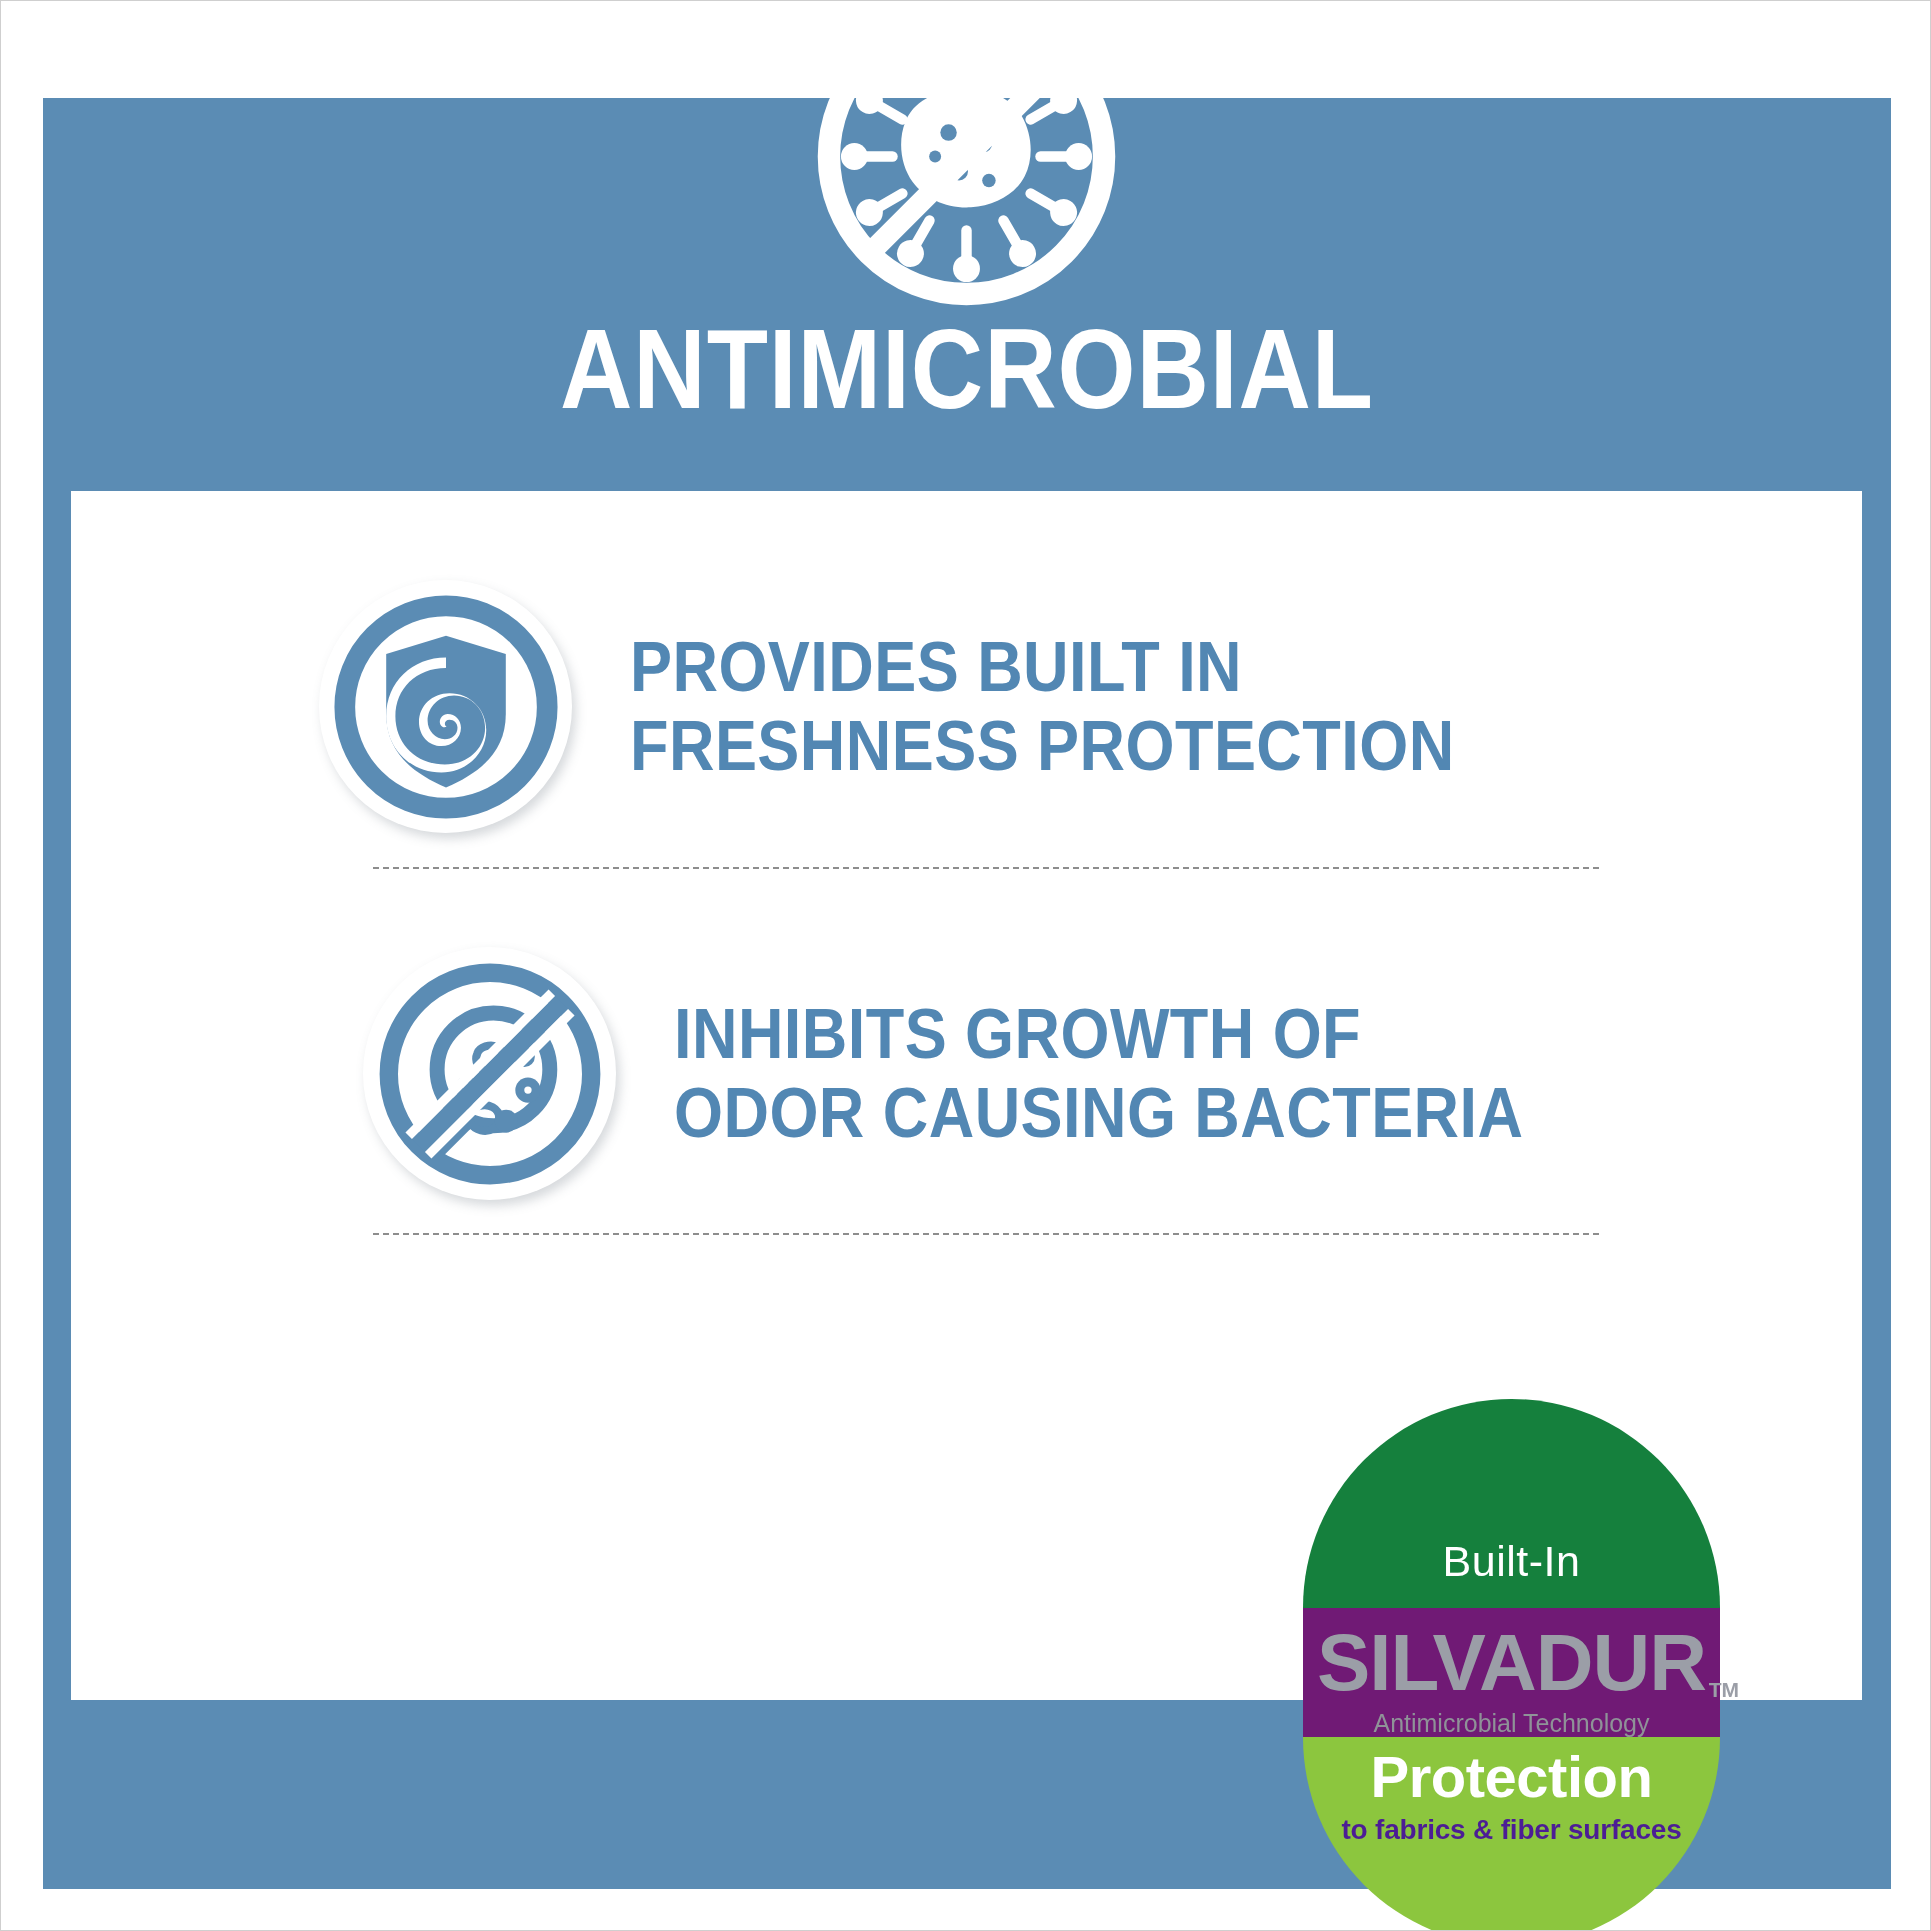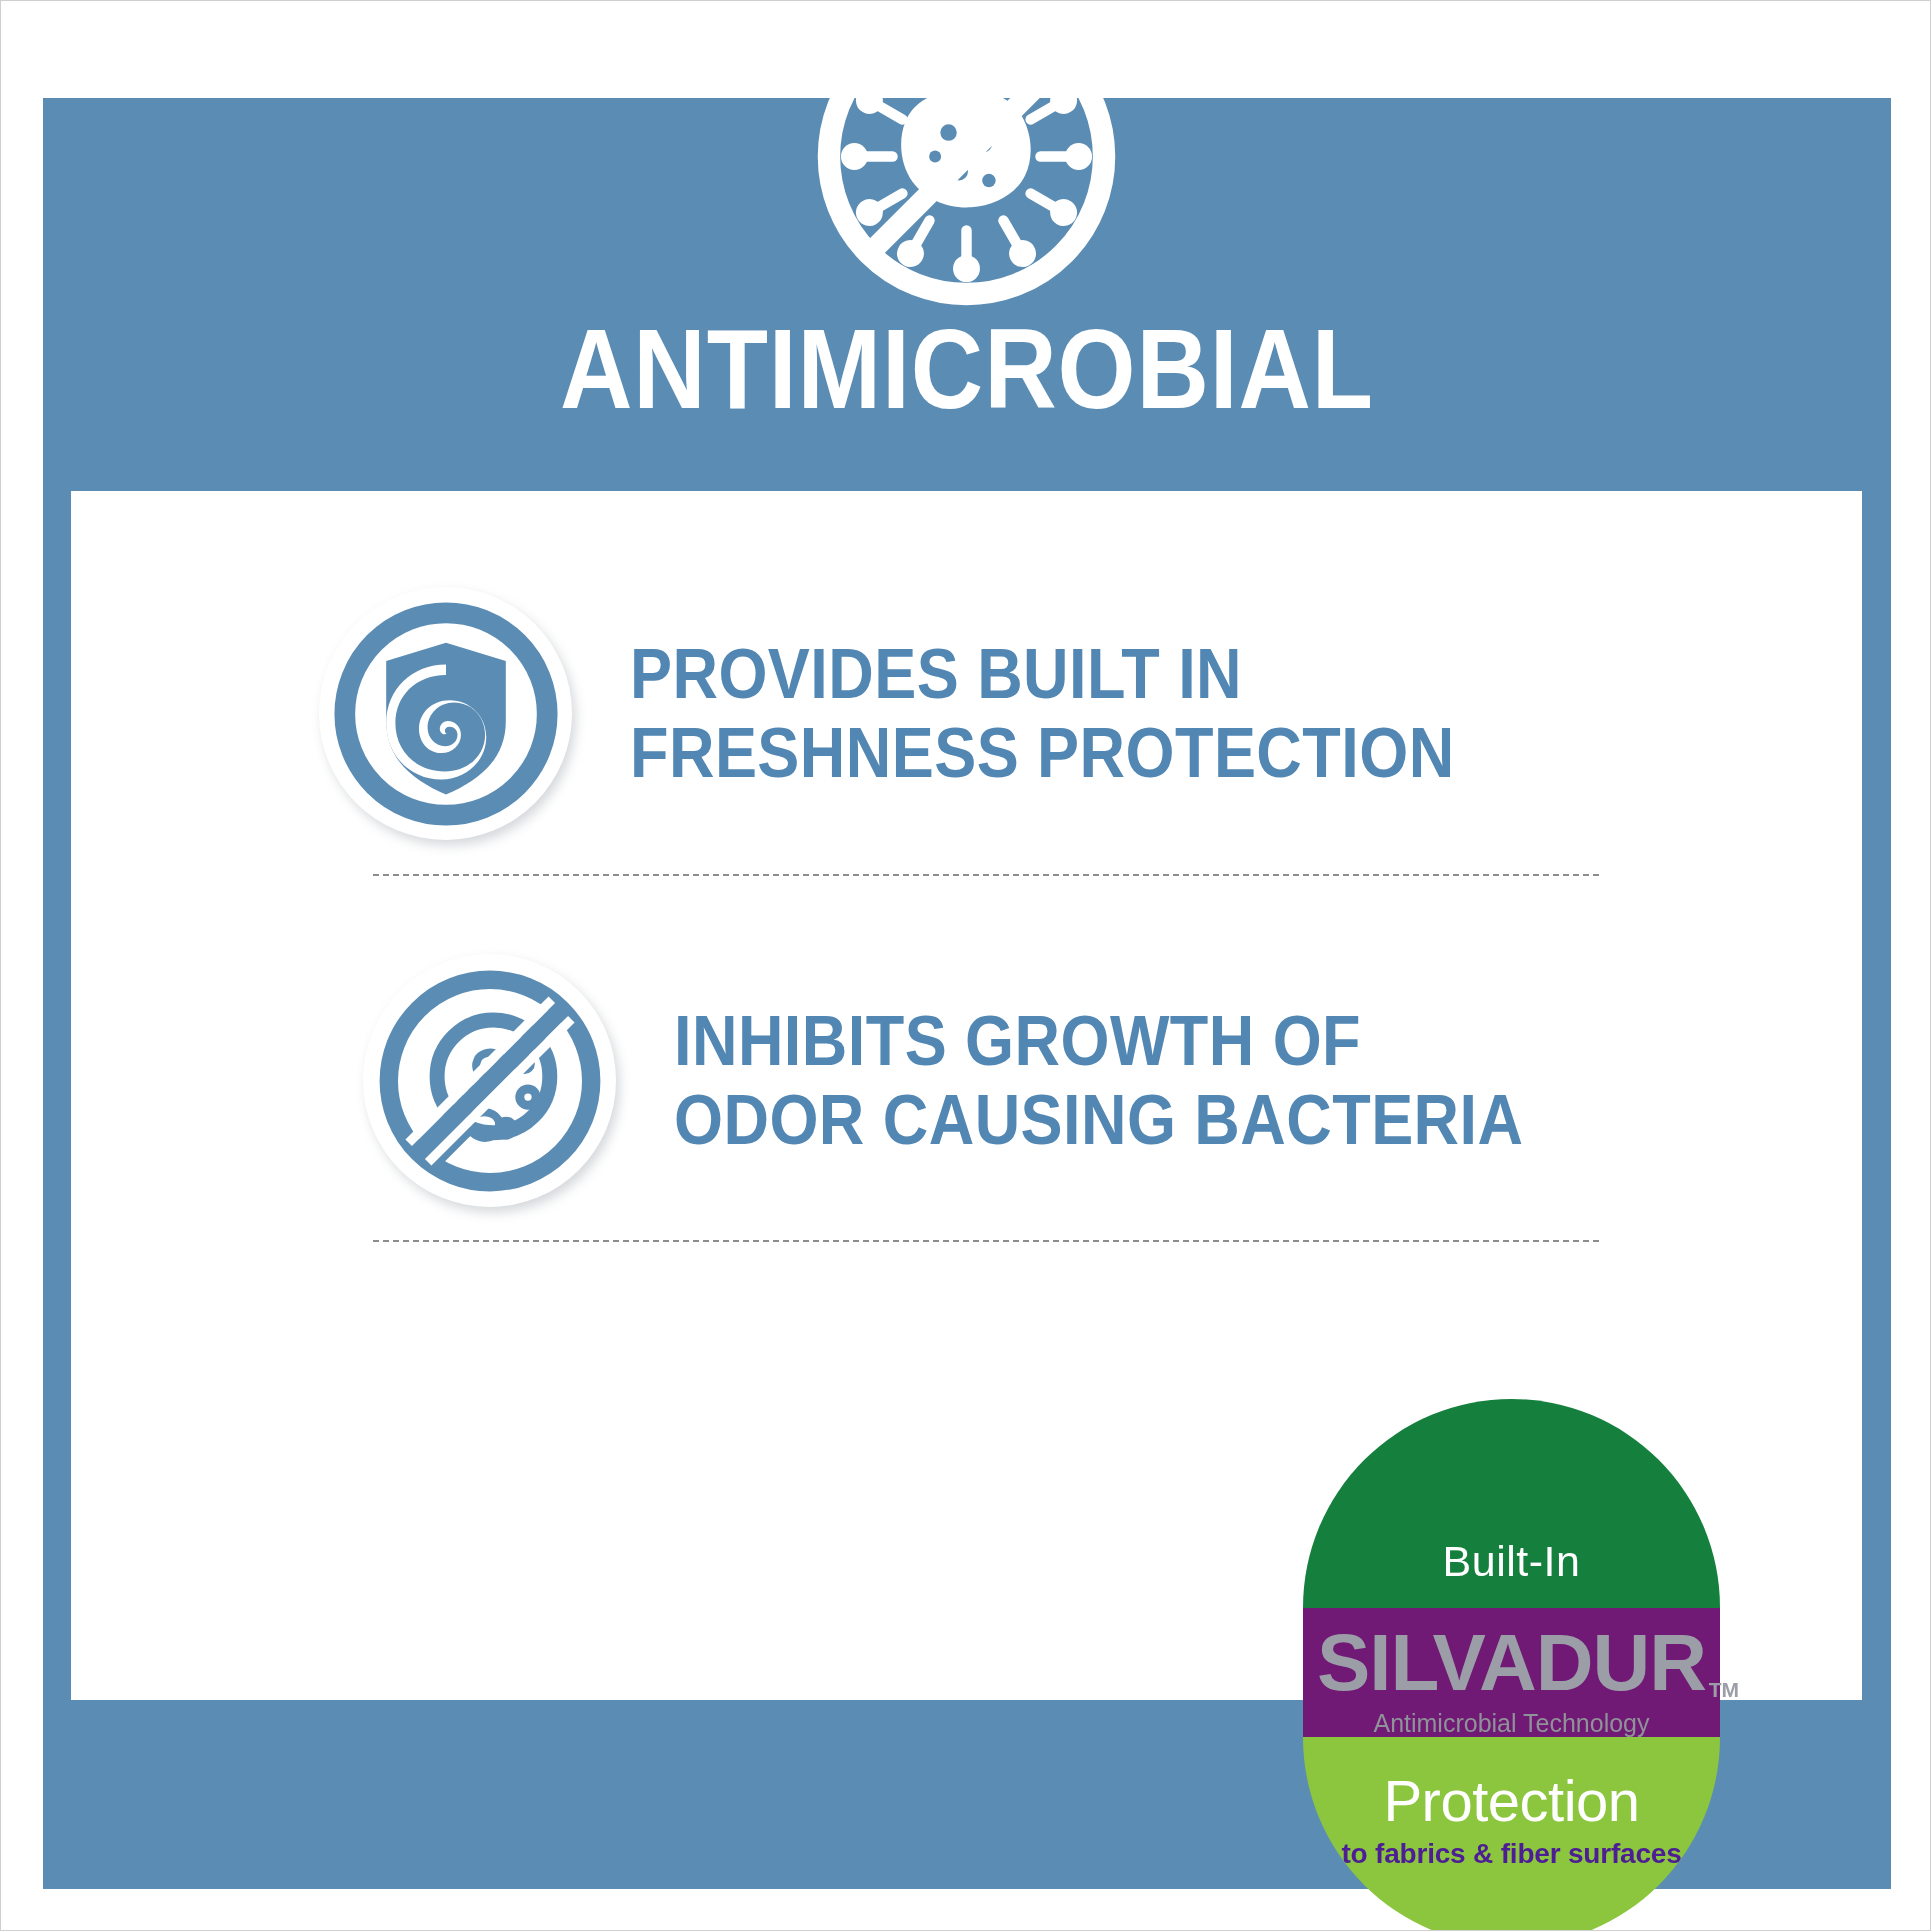--- a/index.html
+++ b/index.html
@@ -20,21 +20,21 @@
   
   .title{position:absolute;left:42px;top:311px;width:1848px;text-align:center;color:#ffffff;
     font-family:"Liberation Sans Narrow","Liberation Sans",sans-serif;
     font-weight:bold;font-size:114px;line-height:1;letter-spacing:1px;
     transform:scaleX(0.88);transform-origin:center top;}
 
   
   .panel{position:absolute;left:70px;top:490px;width:1791px;height:1209px;background:#ffffff;}
 
   
-  .rows{position:absolute;left:0;top:15px;width:1802px;height:1209px;}
+  .rows{position:absolute;left:0;top:8px;width:1802px;height:1209px;}
   .row{position:absolute;left:0;width:1791px;height:319px;display:flex;align-items:center;}
 
   .row1{top:48px;}
   .row2{top:415px;margin-left:44px;}
   .row3{top:777px;}
 
   .icon-badge{position:relative;width:253px;height:253px;margin-left:248px;flex:0 0 253px;
     border-radius:50%;background:#ffffff;
     box-shadow:3.9px 5.8px 10.6px rgba(120,130,140,0.30);}
   .icon-badge svg{position:absolute;left:50%;top:50%;transform:translate(-50%,-50%);width:230px;height:230px;}
@@ -57,21 +57,21 @@
     display:flex;align-items:flex-end;justify-content:center;}
   .sd-builtin{color:#ffffff;font-size:43px;font-weight:400;line-height:1;padding-bottom:25px;letter-spacing:0.5px;}
 
   .sd-mid{position:absolute;left:0;top:209px;width:417px;height:129px;background:#701a75;text-align:center;}
   .sd-name{position:relative;color:#9b9ea7;font-size:80px;font-weight:bold;line-height:1;letter-spacing:-1px;padding-top:15.4px;display:inline-block;}
   .sd-tm{position:absolute;right:-33px;bottom:3.9px;font-size:21px;font-weight:bold;letter-spacing:0;}
   .sd-sub{color:#8f9298;font-size:25px;font-weight:400;line-height:1;margin-top:7.7px;}
 
   .sd-bot{position:absolute;left:0;top:338px;width:417px;height:209px;
     background:#8CC63E;border-radius:0 0 209px 209px;overflow:hidden;text-align:center;}
-  .sd-prot{color:#ffffff;font-size:58px;font-weight:normal;line-height:1;padding-top:35px;letter-spacing:-0.5px;}
+  .sd-prot{color:#ffffff;font-size:58px;font-weight:bold;line-height:1;padding-top:11px;letter-spacing:-0.5px;}
   .sd-prot-sub{color:#4c1d95;font-size:28px;font-weight:bold;line-height:1;margin-top:9.7px;letter-spacing:-0.2px;}
 </style>
 </head>
 <body>
 
 <div id="poster">
 
   <div class="blue-frame"></div>
   <div class="top-notch"></div>
 

